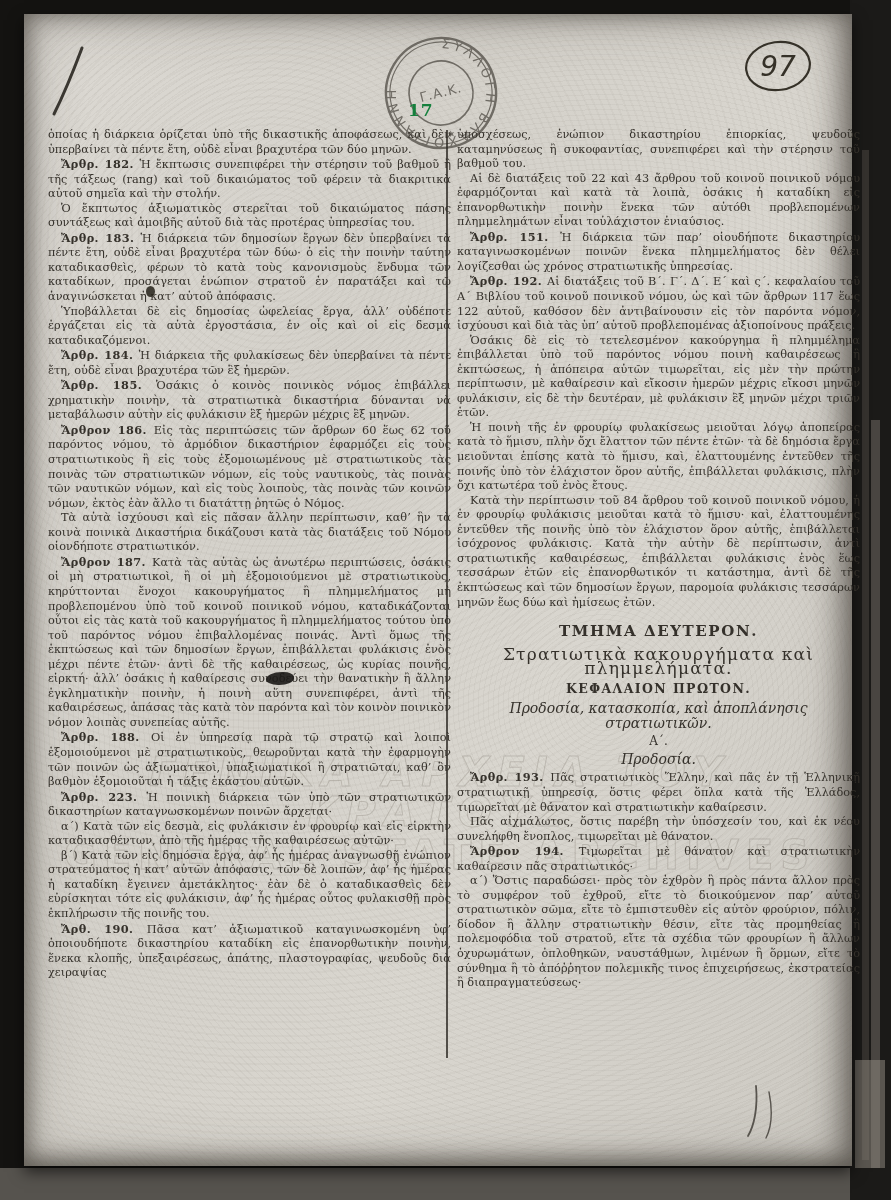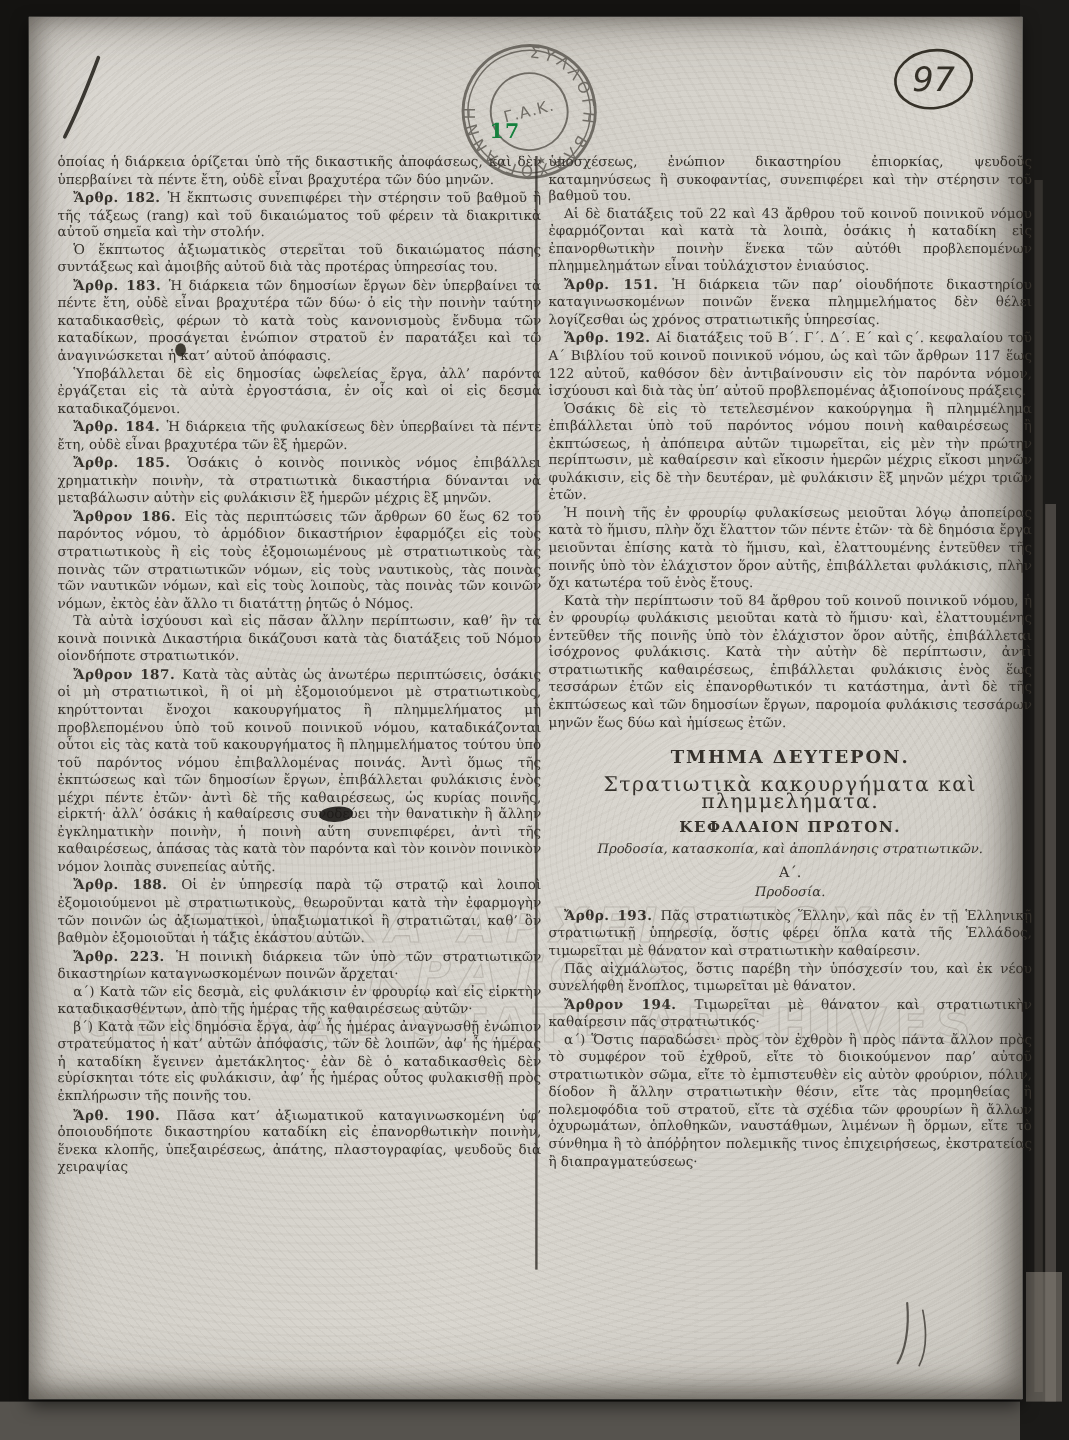--- a/index.html
+++ b/index.html
@@ -37,21 +37,21 @@
   .columns{position:absolute;left:48px;top:128px;width:818px;display:flex;gap:6px;
            color:#35312b;font-size:11.3px;line-height:14.55px;text-align:justify;}
   .col{width:403px;}
   .col-divider{position:absolute;left:446px;top:130px;width:2px;height:928px;background:rgba(43,40,35,.78);}
   .para{margin:0;text-indent:13px;}
   .para.cont{text-indent:0;}
   .para .lead{font-weight:bold;letter-spacing:.4px;}
   .para.heading{text-align:center;text-indent:0;font-weight:bold;font-size:15px;letter-spacing:1.6px;margin:14px 0 8px 0;}
   .para.subheading{text-align:center;text-indent:0;font-size:17px;letter-spacing:1.2px;margin:2px 0 6px 0;}
   .para.heading2{text-align:center;text-indent:0;font-weight:bold;font-size:12.5px;letter-spacing:1.4px;margin:4px 0 5px 0;}
-  .para.italic-center{text-align:center;text-indent:0;font-style:italic;font-size:11px;margin:2px 0 4px 0;}
+  .para.italic-center{text-align:center;text-indent:0;font-style:italic;font-size:14px;margin:2px 0 4px 0;}
   .para.center{text-align:center;text-indent:0;font-size:12px;margin:2px 0 3px 0;}
   
   .blot1{position:absolute;left:266px;top:672px;width:28px;height:13px;background:#1c1a17;border-radius:60% 40% 55% 45%;opacity:.9;}
   .blot2{position:absolute;left:146px;top:286px;width:9px;height:11px;background:#242119;border-radius:50%;opacity:.85;}
   svg text{font-family:"DejaVu Sans",sans-serif;}
 </style>
 </head>
 <body>
 
 <div id="stage">
@@ -94,21 +94,21 @@
     <div class="wm1">ΓΕΝΙΚΑ ΑΡΧΕΙΑ ΤΟΥ ΚΡΑΤΟΥΣ</div>
     <div class="wm2">GENERAL STATE ARCHIVES</div>
   </div>
 
   <div class="columns">
     <div class="col" id="col-left">
         <p class="para cont">ὁποίας ἡ διάρκεια ὁρίζεται ὑπὸ τῆς δικαστικῆς ἀποφάσεως, καὶ δὲν ὑπερβαίνει τὰ πέντε ἔτη, οὐδὲ εἶναι βραχυτέρα τῶν δύο μηνῶν.</p>
         <p class="para body"><b class="lead">Ἄρθρ. 182. </b>Ἡ ἔκπτωσις συνεπιφέρει τὴν στέρησιν τοῦ βαθμοῦ ἢ τῆς τάξεως (rang) καὶ τοῦ δικαιώματος τοῦ φέρειν τὰ διακριτικὰ αὐτοῦ σημεῖα καὶ τὴν στολήν.</p>
         <p class="para body">Ὁ ἔκπτωτος ἀξιωματικὸς στερεῖται τοῦ δικαιώματος πάσης συντάξεως καὶ ἀμοιβῆς αὐτοῦ διὰ τὰς προτέρας ὑπηρεσίας του.</p>
         <p class="para body"><b class="lead">Ἄρθρ. 183. </b>Ἡ διάρκεια τῶν δημοσίων ἔργων δὲν ὑπερβαίνει τὰ πέντε ἔτη, οὐδὲ εἶναι βραχυτέρα τῶν δύω· ὁ εἰς τὴν ποινὴν ταύτην καταδικασθεὶς, φέρων τὸ κατὰ τοὺς κανονισμοὺς ἔνδυμα τῶν καταδίκων, προσάγεται ἐνώπιον στρατοῦ ἐν παρατάξει καὶ τῷ ἀναγινώσκεται ἡ κατ’ αὐτοῦ ἀπόφασις.</p>
-        <p class="para body">Ὑποβάλλεται δὲ εἰς δημοσίας ὠφελείας ἔργα, ἀλλ’ παρόντα ἐργάζεται εἰς τὰ αὐτὰ ἐργοστάσια, ἐν οἷς καὶ οἱ εἰς δεσμὰ καταδικαζόμενοι.</p>
+        <p class="para body">Ὑποβάλλεται δὲ εἰς δημοσίας ὠφελείας ἔργα, ἀλλ’ οὐδέποτε ἐργάζεται εἰς τὰ αὐτὰ ἐργοστάσια, ἐν οἷς καὶ οἱ εἰς δεσμὰ καταδικαζόμενοι.</p>
         <p class="para body"><b class="lead">Ἄρθρ. 184. </b>Ἡ διάρκεια τῆς φυλακίσεως δὲν ὑπερβαίνει τὰ πέντε ἔτη, οὐδὲ εἶναι βραχυτέρα τῶν ἓξ ἡμερῶν.</p>
         <p class="para body"><b class="lead">Ἄρθρ. 185. </b>Ὁσάκις ὁ κοινὸς ποινικὸς νόμος ἐπιβάλλει χρηματικὴν ποινὴν, τὰ στρατιωτικὰ δικαστήρια δύνανται νὰ μεταβάλωσιν αὐτὴν εἰς φυλάκισιν ἓξ ἡμερῶν μέχρις ἓξ μηνῶν.</p>
         <p class="para body"><b class="lead">Ἄρθρον 186. </b>Εἰς τὰς περιπτώσεις τῶν ἄρθρων 60 ἕως 62 τοῦ παρόντος νόμου, τὸ ἁρμόδιον δικαστήριον ἐφαρμόζει εἰς τοὺς στρατιωτικοὺς ἢ εἰς τοὺς ἐξομοιωμένους μὲ στρατιωτικοὺς τὰς ποινὰς τῶν στρατιωτικῶν νόμων, εἰς τοὺς ναυτικοὺς, τὰς ποινὰς τῶν ναυτικῶν νόμων, καὶ εἰς τοὺς λοιποὺς, τὰς ποινὰς τῶν κοινῶν νόμων, ἐκτὸς ἐὰν ἄλλο τι διατάττῃ ῥητῶς ὁ Νόμος.</p>
         <p class="para body">Τὰ αὐτὰ ἰσχύουσι καὶ εἰς πᾶσαν ἄλλην περίπτωσιν, καθ’ ἣν τὰ κοινὰ ποινικὰ Δικαστήρια δικάζουσι κατὰ τὰς διατάξεις τοῦ Νόμου οἱονδήποτε στρατιωτικόν.</p>
         <p class="para body"><b class="lead">Ἄρθρον 187. </b>Κατὰ τὰς αὐτὰς ὡς ἀνωτέρω περιπτώσεις, ὁσάκις οἱ μὴ στρατιωτικοὶ, ἢ οἱ μὴ ἐξομοιούμενοι μὲ στρατιωτικοὺς, κηρύττονται ἔνοχοι κακουργήματος ἢ πλημμελήματος μὴ προβλεπομένου ὑπὸ τοῦ κοινοῦ ποινικοῦ νόμου, καταδικάζονται οὗτοι εἰς τὰς κατὰ τοῦ κακουργήματος ἢ πλημμελήματος τούτου ὑπὸ τοῦ παρόντος νόμου ἐπιβαλλομένας ποινάς. Ἀντὶ ὅμως τῆς ἐκπτώσεως καὶ τῶν δημοσίων ἔργων, ἐπιβάλλεται φυλάκισις ἑνὸς μέχρι πέντε ἐτῶν· ἀντὶ δὲ τῆς καθαιρέσεως, ὡς κυρίας ποινῆς, εἱρκτή· ἀλλ’ ὁσάκις ἡ καθαίρεσις συνοδεύει τὴν θανατικὴν ἢ ἄλλην ἐγκληματικὴν ποινὴν, ἡ ποινὴ αὕτη συνεπιφέρει, ἀντὶ τῆς καθαιρέσεως, ἁπάσας τὰς κατὰ τὸν παρόντα καὶ τὸν κοινὸν ποινικὸν νόμον λοιπὰς συνεπείας αὐτῆς.</p>
         <p class="para body"><b class="lead">Ἄρθρ. 188. </b>Οἱ ἐν ὑπηρεσίᾳ παρὰ τῷ στρατῷ καὶ λοιποὶ ἐξομοιούμενοι μὲ στρατιωτικοὺς, θεωροῦνται κατὰ τὴν ἐφαρμογὴν τῶν ποινῶν ὡς ἀξιωματικοὶ, ὑπαξιωματικοὶ ἢ στρατιῶται, καθ’ ὃν βαθμὸν ἐξομοιοῦται ἡ τάξις ἑκάστου αὐτῶν.</p>
         <p class="para body"><b class="lead">Ἄρθρ. 223. </b>Ἡ ποινικὴ διάρκεια τῶν ὑπὸ τῶν στρατιωτικῶν δικαστηρίων καταγνωσκομένων ποινῶν ἄρχεται·</p>
         <p class="para body">α΄) Κατὰ τῶν εἰς δεσμὰ, εἰς φυλάκισιν ἐν φρουρίῳ καὶ εἰς εἱρκτὴν καταδικασθέντων, ἀπὸ τῆς ἡμέρας τῆς καθαιρέσεως αὐτῶν·</p>
         <p class="para body">β΄) Κατὰ τῶν εἰς δημόσια ἔργα, ἀφ’ ἧς ἡμέρας ἀναγνωσθῇ ἐνώπιον στρατεύματος ἡ κατ’ αὐτῶν ἀπόφασις, τῶν δὲ λοιπῶν, ἀφ’ ἧς ἡμέρας ἡ καταδίκη ἔγεινεν ἀμετάκλητος· ἐὰν δὲ ὁ καταδικασθεὶς δὲν εὑρίσκηται τότε εἰς φυλάκισιν, ἀφ’ ἧς ἡμέρας οὗτος φυλακισθῇ πρὸς ἐκπλήρωσιν τῆς ποινῆς του.</p>
         <p class="para body"><b class="lead">Ἄρθ. 190. </b>Πᾶσα κατ’ ἀξιωματικοῦ καταγινωσκομένη ὑφ’ ὁποιουδήποτε δικαστηρίου καταδίκη εἰς ἐπανορθωτικὴν ποινὴν, ἕνεκα κλοπῆς, ὑπεξαιρέσεως, ἀπάτης, πλαστογραφίας, ψευδοῦς διὰ χειραψίας</p>

